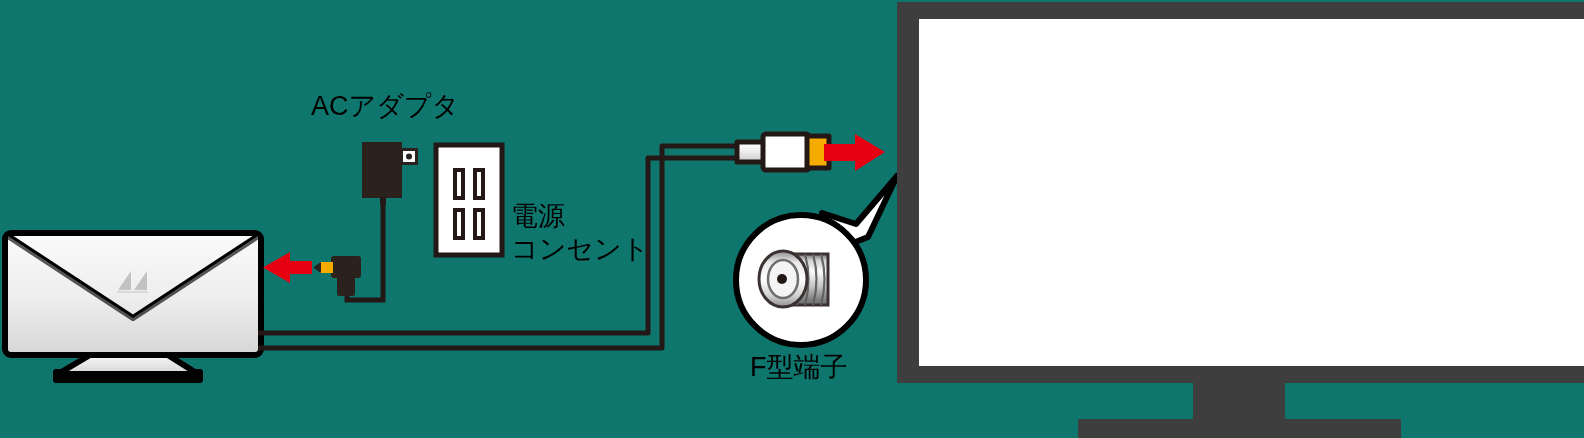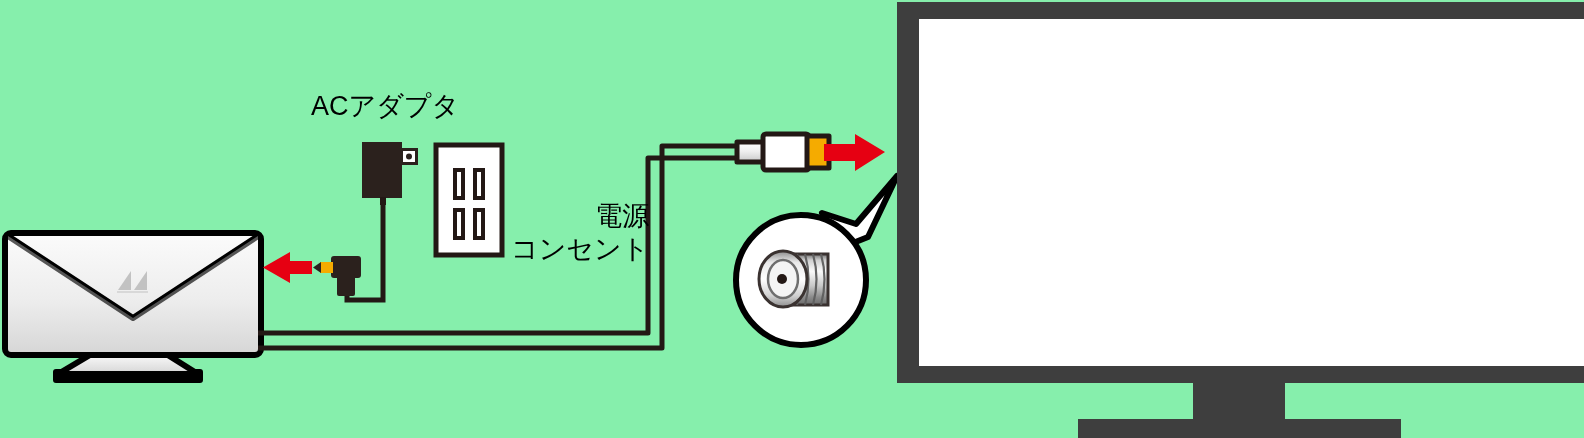--- a/index.html
+++ b/index.html
@@ -7,39 +7,39 @@
     padding: 0;
     background: #ffffff;
   }
   body {
     font-family: "Liberation Sans", "DejaVu Sans", sans-serif;
   }
   #stage {
     position: relative;
     width: 1584px;
     height: 438px;
-    background: #86efac;
+    background: #0f766e;
     overflow: hidden;
   }
   #stage svg {
     position: absolute;
     top: 0;
     left: 0;
   }
   .lbl {
     position: absolute;
     color: #000000;
     font-size: 27px;
     line-height: 1.22;
     white-space: pre;
     letter-spacing: 0px;
   }
   #label-ac-adapter  { left: 311px; top: 90px; }
   #label-insert-firmly { left: 643px; top: 90px; }
-  #label-power-outlet { left: 511px; top: 200px; text-align: right; }
+  #label-power-outlet { left: 511px; top: 200px; }
   #label-f-terminal  { left: 750px; top: 351px; }
 </style>
 </head>
 <body>
 
 <div id="stage">
 
   <svg width="1584" height="438" viewBox="0 0 1584 438">
     <defs>
       <linearGradient id="gradMonitorBody" x1="0" y1="0" x2="0" y2="1">
@@ -182,14 +182,15 @@
       <rect x="1078" y="419" width="323" height="25" fill="#3E3E3E"></rect>
     </g>
   </svg>
 
   <div class="lbl" id="label-ac-adapter">ACアダプタ</div>
 
 
   <div class="lbl" id="label-power-outlet">電源
 コンセント</div>
 
+  <div class="lbl" id="label-f-terminal">F型端子</div>
 
 </div>
 
 </body></html>

